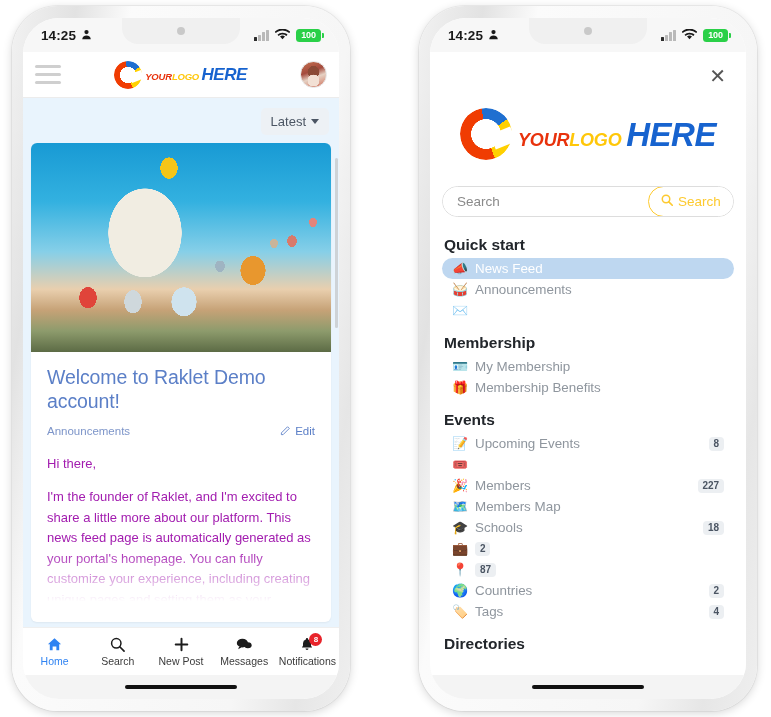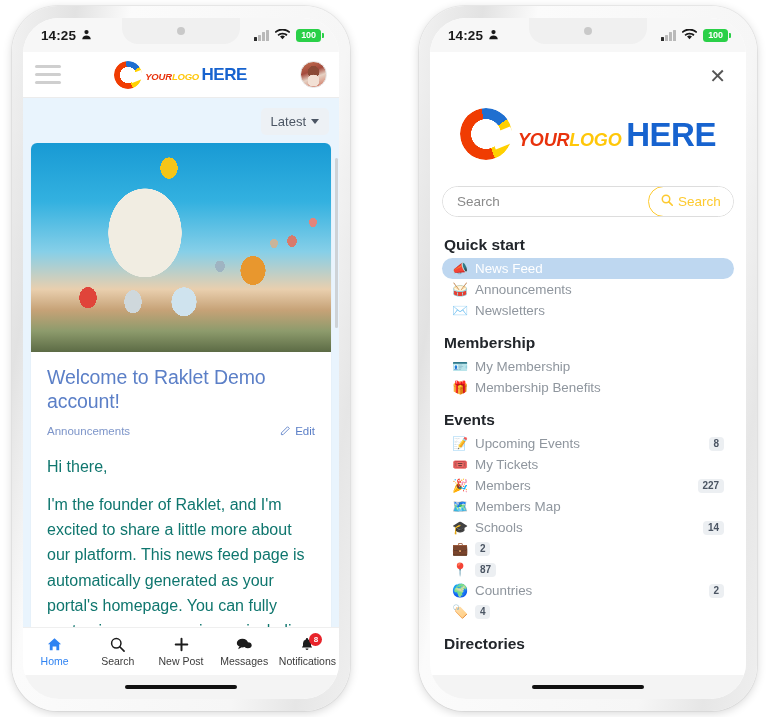--- a/index.html
+++ b/index.html
@@ -99,21 +99,21 @@
     mask: radial-gradient(circle, transparent 0 40%, #000 41%);
   }
   .logo-mark .cut {
     position:absolute; right:-1px; top:40%; width:13px; height:9px;
     background:#fff; transform: rotate(-22deg);
   }
   .logo-text { line-height: 1; }
   .logo-top { font-size: 9.5px; font-weight: bold; font-style: italic; letter-spacing: -.2px; }
   .logo-top .y { color: #e8320c; }
   .logo-top .l { color: #ffc709; }
-  .logo-bot { font-size: 17px; font-weight: bold; color: #1763cf; letter-spacing: -.5px; margin-top:1px;}
+  .logo-bot { font-size: 17px; font-weight: bold; color: #1763cf; letter-spacing: -.5px; margin-top:1px;font-style:italic;}
 
   
   .feed {
     flex: 1 1 auto; background: #e9f4fd; overflow: hidden;
     position: relative; padding: 0 8px;
   }
   .sortbar { display: flex; justify-content: flex-end; padding: 10px 2px 8px; }
   .sortbtn {
     background: #edf1f5; border: none; border-radius: 5px;
     padding: 6px 10px; font-size: 13px; color: #4b5563;
@@ -144,21 +144,21 @@
       background-repeat: no-repeat;
   }
   .card-body { padding: 14px 16px 12px; }
   .post-title {
     font-size: 19.5px; color: #5b7fc7; font-weight: normal;
     line-height: 1.22; letter-spacing: -.1px;
   }
   .post-meta { display:flex; align-items:center; justify-content:space-between; margin-top: 11px; }
   .post-cat { font-size: 11.5px; color: #7d95c9; }
   .post-edit { font-size: 11.5px; color: #5b7fc7; display:flex; align-items:center; gap:4px; cursor:pointer;}
-  .post-body { margin-top: 16px; font-size: 16px; color: #0f766e; line-height: 1.58; position: relative; }
+  .post-body { margin-top: 16px; font-size: 13px; color: #a21caf; line-height: 1.58; position: relative; }
   .post-body p + p { margin-top: 13px; }
   .fade {
     position:absolute; left:0; right:0; bottom:0; height: 62px;
     background: linear-gradient(rgba(255,255,255,0), #fff 86%);
   }
 
   
   .tabbar {
     flex: 0 0 48px; height: 48px; background: #fff;
     display: flex; align-items: center; border-top: 1px solid #efefef;
@@ -468,73 +468,72 @@
           <div class="mi sel">
             <span class="emo">📣</span>
             <span class="lbl">News Feed</span>
           </div>
           <div class="mi">
             <span class="emo">🥁</span>
             <span class="lbl">Announcements</span>
           </div>
           <div class="mi">
             <span class="emo">✉️</span>
-            <span class="lbl">Newsletters</span>
           </div>
 
           <div class="group-title">Membership</div>
           <div class="mi">
             <span class="emo">🪪</span>
             <span class="lbl">My Membership</span>
           </div>
           <div class="mi">
             <span class="emo">🎁</span>
             <span class="lbl">Membership Benefits</span>
           </div>
 
           <div class="group-title">Events</div>
           <div class="mi">
             <span class="emo">📝</span>
             <span class="lbl">Upcoming Events</span>
             <span class="cnt">8</span>
           </div>
           <div class="mi">
             <span class="emo">🎟️</span>
-            <span class="lbl">My Tickets</span>
           </div>
 
           <div class="mi">
             <span class="emo">🎉</span>
             <span class="lbl">Members</span>
             <span class="cnt">227</span>
           </div>
           <div class="mi">
             <span class="emo">🗺️</span>
             <span class="lbl">Members Map</span>
           </div>
           <div class="mi">
             <span class="emo">🎓</span>
             <span class="lbl">Schools</span>
-            <span class="cnt">14</span>
+            <span class="cnt">18</span>
           </div>
           <div class="mi">
             <span class="emo">💼</span>
             <span class="cnt">2</span>
           </div>
           <div class="mi">
             <span class="emo">📍</span>
             <span class="cnt">87</span>
           </div>
           <div class="mi">
             <span class="emo">🌍</span>
             <span class="lbl">Countries</span>
             <span class="cnt">2</span>
           </div>
           <div class="mi">
             <span class="emo">🏷️</span>
+            <span class="lbl">Tags</span>
             <span class="cnt">4</span>
           </div>
 
           <div class="group-title">Directories</div>
         </div>
       </div>
 
       <div class="homebar">
           <i></i>
         </div>

